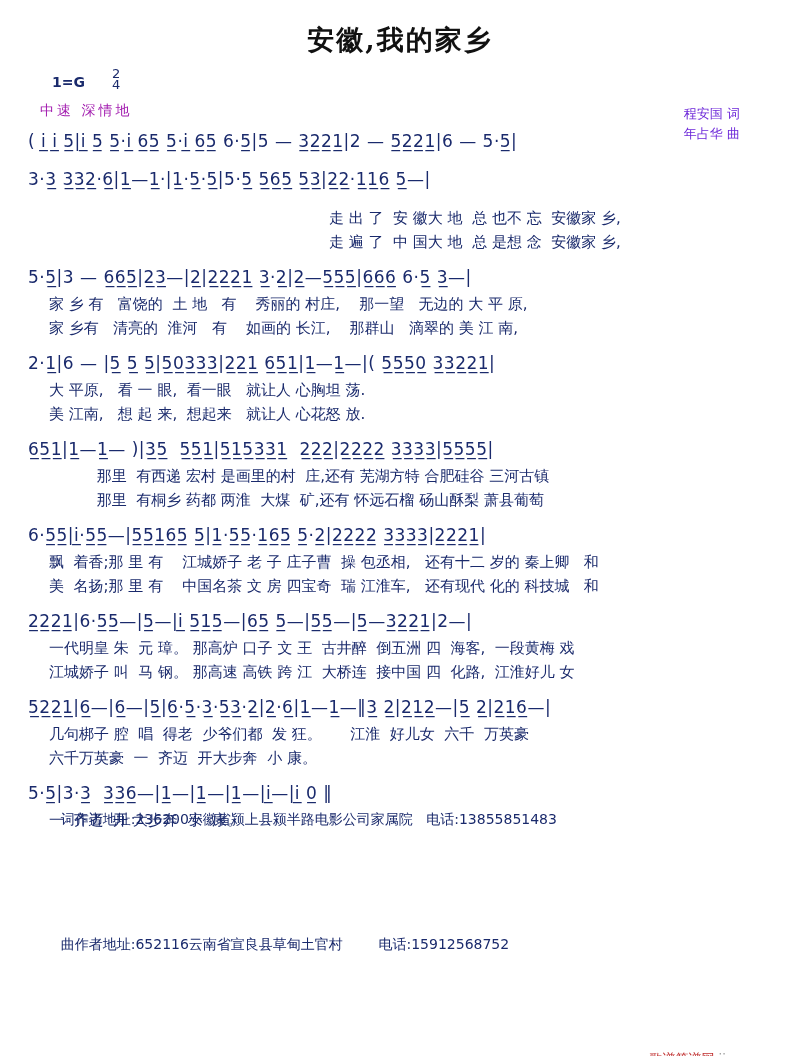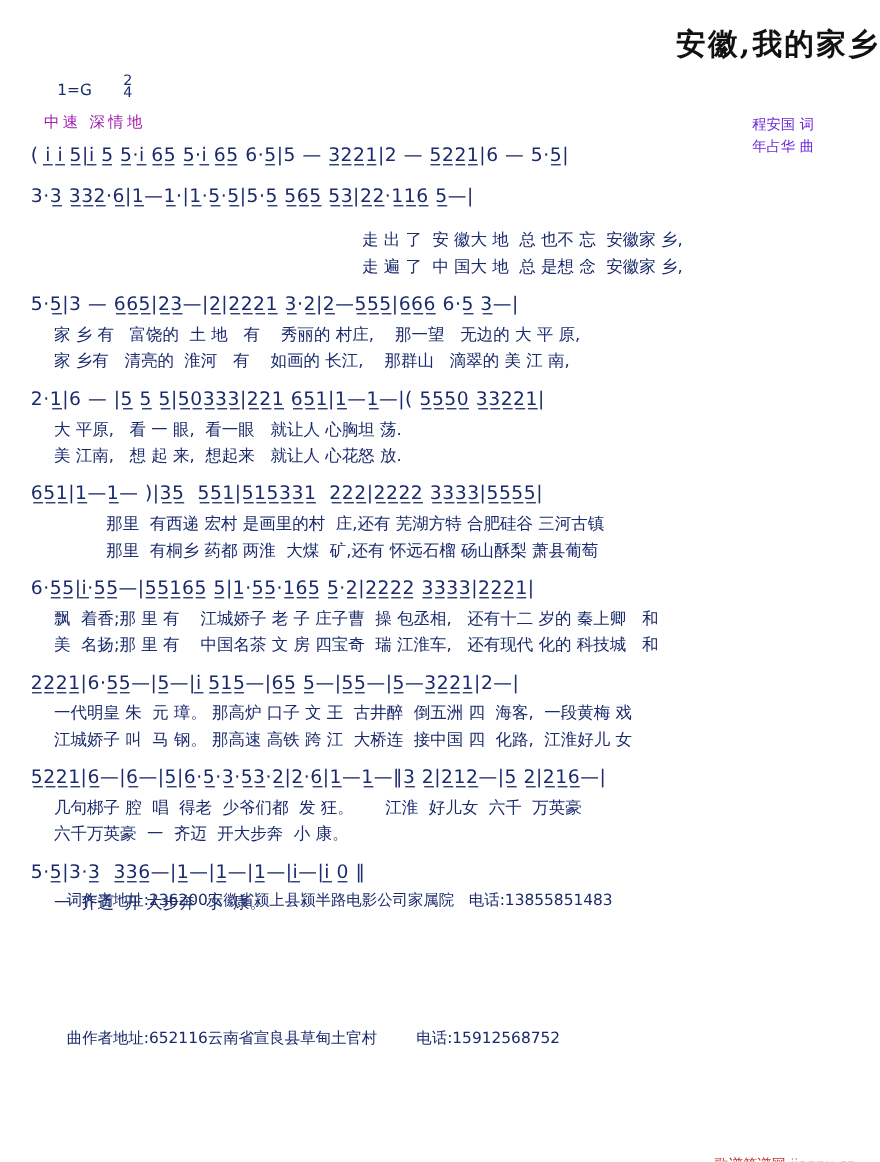--- a/index.html
+++ b/index.html
@@ -7,33 +7,33 @@
     width:800px;height:1056px;
     background:#ffffff;
     font-family:"DejaVu Sans","Liberation Sans",sans-serif;
     color:#1a2a6c;
     position:relative;
     overflow:hidden;
   }
   .page{position:relative;width:800px;height:1056px;}
 
   .title{
-    text-align:right;
+    text-align:center;
     font-family:"DejaVu Serif","Liberation Serif",serif;
     font-weight:bold;
     font-size:27px;
     color:#111111;
     letter-spacing:2px;
     margin-top:22px;
   }
 
   .meta-row{position:relative;height:58px;margin-top:10px;}
   .key-sig{
     position:absolute;left:52px;top:6px;
-    font-size:14px;color:#1a2a6c;font-family:"DejaVu Sans",sans-serif;
+    font-size:14px;color:#1a2a6c;font-family:"DejaVu Sans",sans-serif;font-weight:bold;
   }
   .time-sig{
     position:absolute;left:112px;top:0px;
     font-size:13px;line-height:11px;text-align:center;color:#1a2a6c;
   }
   .time-sig .num{display:block;}
   .time-sig .den{display:block;}
   .credits{
     position:absolute;right:60px;top:2px;
     font-size:13px;line-height:20px;text-align:center;color:#6d28d9;margin-top:34px;

